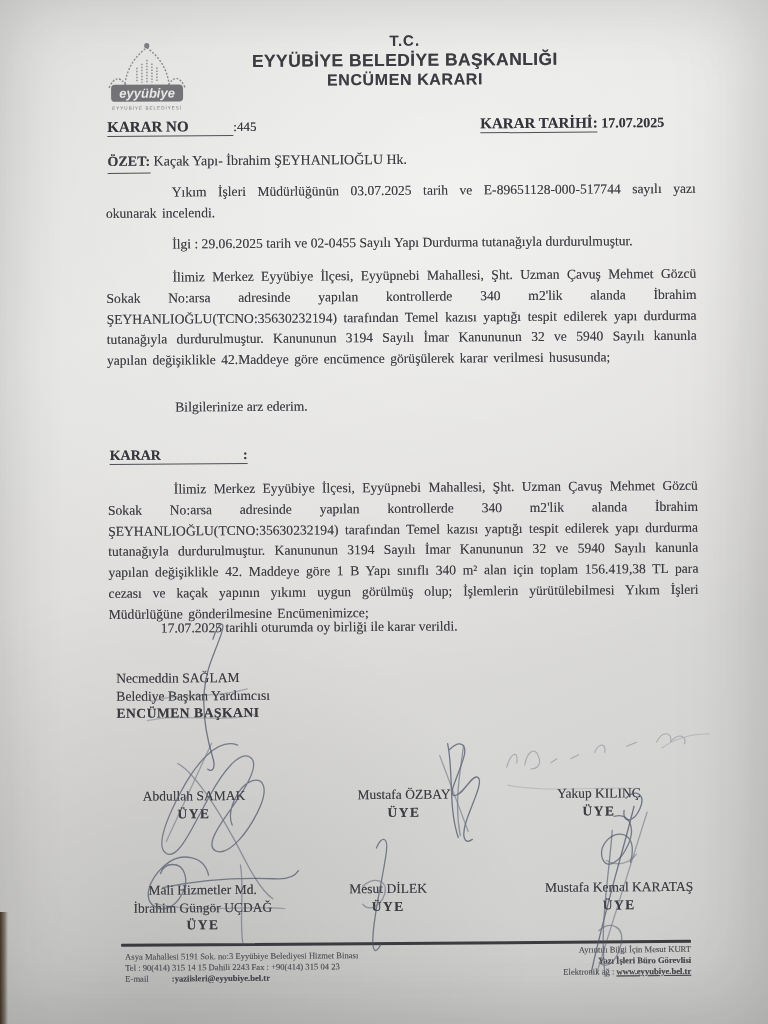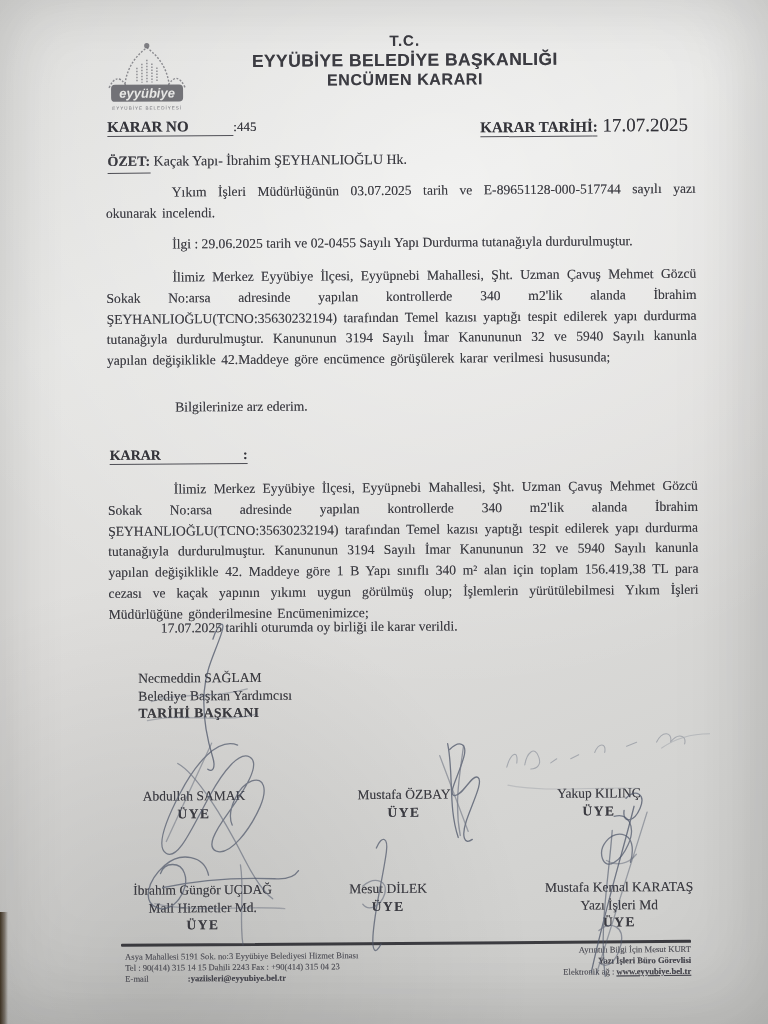--- a/index.html
+++ b/index.html
@@ -62,21 +62,21 @@
     </svg>
 
     <div class="abs hdr tc soft">T.C.</div>
     <div class="abs hdr org soft">EYYÜBİYE BELEDİYE BAŞKANLIĞI</div>
     <div class="abs hdr doctype soft">ENCÜMEN KARARI</div>
 
     <div class="abs meta soft" style="left:110px;top:117px;">
       <span class="u-block" style="min-width:126px;">KARAR NO</span><span style="font-weight:normal;font-size:13px;">:445</span>
     </div>
     <div class="abs meta soft" style="left:483px;top:116px;">
-      <span class="u-block">KARAR TARİHİ</span><span class="u-block">:</span><span style="font-weight:normal;font-size:19px;"> 17.07.2025</span>
+      <span class="u-block">KARAR TARİHİ</span><span class="u-block">:</span><span style="font-weight:bold;font-size:14px;"> 17.07.2025</span>
     </div>
 
     <div class="abs body-text soft" style="left:110px;top:150px;font-size:14px;">
       <span class="bold u-block" style="border-bottom-width:1.5px;">ÖZET:</span><span> Kaçak Yapı- İbrahim ŞEYHANLIOĞLU Hk.</span>
     </div>
 
     <div class="abs body-text jp soft" style="left:108px;top:181px;">Yıkım İşleri Müdürlüğünün 03.07.2025 tarih ve E-89651128-000-517744 sayılı yazı okunarak incelendi.</div>
     <div class="abs body-text soft" style="left:174px;top:233px;">İlgi : 29.06.2025 tarih ve 02-0455 Sayılı Yapı Durdurma tutanağıyla durdurulmuştur.</div>
     <div class="abs body-text jp soft" style="left:108px;top:266px;">İlimiz Merkez Eyyübiye İlçesi, Eyyüpnebi Mahallesi, Şht. Uzman Çavuş Mehmet Gözcü Sokak No:arsa adresinde yapılan kontrollerde 340 m2'lik alanda İbrahim ŞEYHANLIOĞLU(TCNO:35630232194) tarafından Temel kazısı yaptığı tespit edilerek yapı durdurma tutanağıyla durdurulmuştur. Kanununun 3194 Sayılı İmar Kanununun 32 ve 5940 Sayılı kanunla yapılan değişiklikle 42.Maddeye göre encümence görüşülerek karar verilmesi hususunda;</div>
     <div class="abs body-text soft" style="left:176px;top:396px;text-align:right;">Bilgilerinize arz ederim.</div>
@@ -84,61 +84,60 @@
     <div class="abs soft" style="left:110px;top:446px;font-size:14px;font-weight:bold;color:#34343a;">
       <span class="u-block" style="width:138px;display:inline-flex;justify-content:space-between;">
         <span>KARAR</span>
         <span>:</span>
       </span>
     </div>
 
     <div class="abs body-text jp soft" style="left:108px;top:478px;">İlimiz Merkez Eyyübiye İlçesi, Eyyüpnebi Mahallesi, Şht. Uzman Çavuş Mehmet Gözcü Sokak No:arsa adresinde yapılan kontrollerde 340 m2'lik alanda İbrahim ŞEYHANLIOĞLU(TCNO:35630232194) tarafından Temel kazısı yaptığı tespit edilerek yapı durdurma tutanağıyla durdurulmuştur. Kanununun 3194 Sayılı İmar Kanununun 32 ve 5940 Sayılı kanunla yapılan değişiklikle 42. Maddeye göre 1 B Yapı sınıflı 340 m² alan için toplam 156.419,38 TL para cezası ve kaçak yapının yıkımı uygun görülmüş olup; İşlemlerin yürütülebilmesi Yıkım İşleri Müdürlüğüne gönderilmesine Encümenimizce;</div>
     <div class="abs body-text soft" style="left:160px;top:617px;">17.07.2025 tarihli oturumda oy birliği ile karar verildi.</div>
 
-    <div class="abs soft" style="left:115px;top:668px;font-size:13.6px;line-height:17.5px;margin-left:22px;">
+    <div class="abs soft" style="left:115px;top:668px;font-size:13.6px;line-height:17.5px;">
       <div>Necmeddin SAĞLAM</div>
       <div>Belediye Başkan Yardımcısı</div>
-      <div class="bold" style="letter-spacing:0.5px;">TARİHİ BAŞKANI</div>
+      <div class="bold" style="letter-spacing:0.5px;">ENCÜMEN BAŞKANI</div>
     </div>
 
     <div class="abs sig-name soft" style="left:112px;top:786px;width:160px;">
       <div>Abdullah SAMAK</div>
       <div class="uye">ÜYE</div>
     </div>
     <div class="abs sig-name soft" style="left:322px;top:786px;width:160px;">
       <div>Mustafa ÖZBAY</div>
       <div class="uye">ÜYE</div>
     </div>
     <div class="abs sig-name soft" style="left:518px;top:786px;width:158px;">
       <div>Yakup KILINÇ</div>
       <div class="uye">ÜYE</div>
     </div>
 
     <div class="abs sig-name soft" style="left:105px;top:880px;width:190px;">
+      <div>Mali Hizmetler Md.</div>
       <div>İbrahim Güngör UÇDAĞ</div>
-      <div>Mali Hizmetler Md.</div>
       <div class="uye">ÜYE</div>
     </div>
     <div class="abs sig-name soft" style="left:298px;top:880px;width:175px;">
       <div>Mesut DİLEK</div>
       <div class="uye">ÜYE</div>
     </div>
     <div class="abs sig-name soft" style="left:519px;top:880px;width:195px;">
       <div>Mustafa Kemal KARATAŞ</div>
-      <div>Yazı İşleri Md</div>
       <div class="uye">ÜYE</div>
     </div>
 
     <div class="abs rule" style="left:118px;top:942px;width:570px;"></div>
     <div class="abs foot soft" style="left:122px;top:950px;width:330px;">
       <div>Asya Mahallesi 5191 Sok. no:3 Eyyübiye Belediyesi Hizmet Binası</div>
       <div>Tel : 90(414) 315 14 15    Dahili 2243        Fax : +90(414) 315 04 23</div>
       <div>
         <span>E-mail</span>
-        <span class="b" style="margin-left:37px;">:yaziisleri@eyyubiye.bel.tr</span>
+        <span class="b" style="margin-left:21px;">:yaziisleri@eyyubiye.bel.tr</span>
       </div>
     </div>
     <div class="abs foot soft" style="right:80px;top:946px;width:220px;text-align:right;">
       <div>Ayrıntılı Bilgi İçin Mesut KURT</div>
       <div class="b">Yazı İşleri Büro Görevlisi</div>
       <div>
         <span>Elektronik ağ :</span>
         <span class="b" style="text-decoration:underline;">www.eyyubiye.bel.tr</span>
       </div>
     </div>

